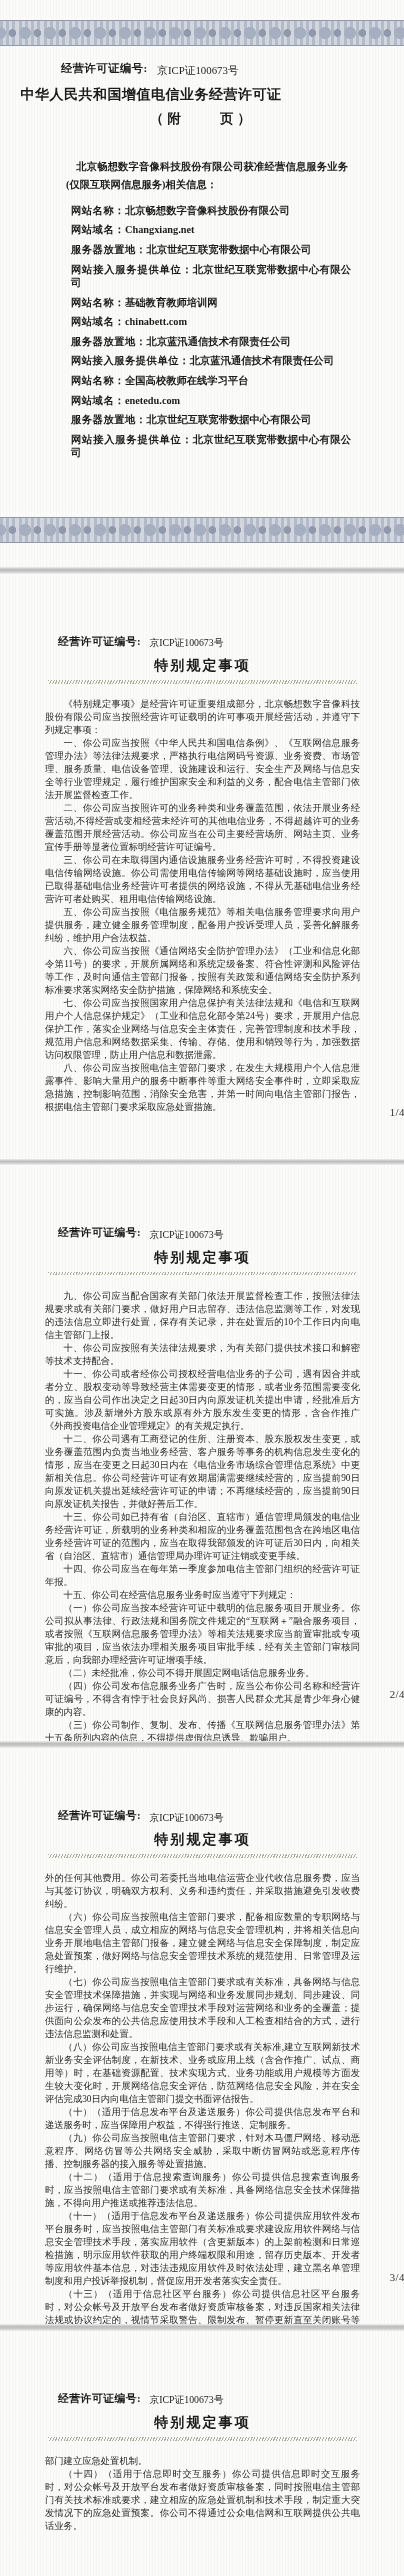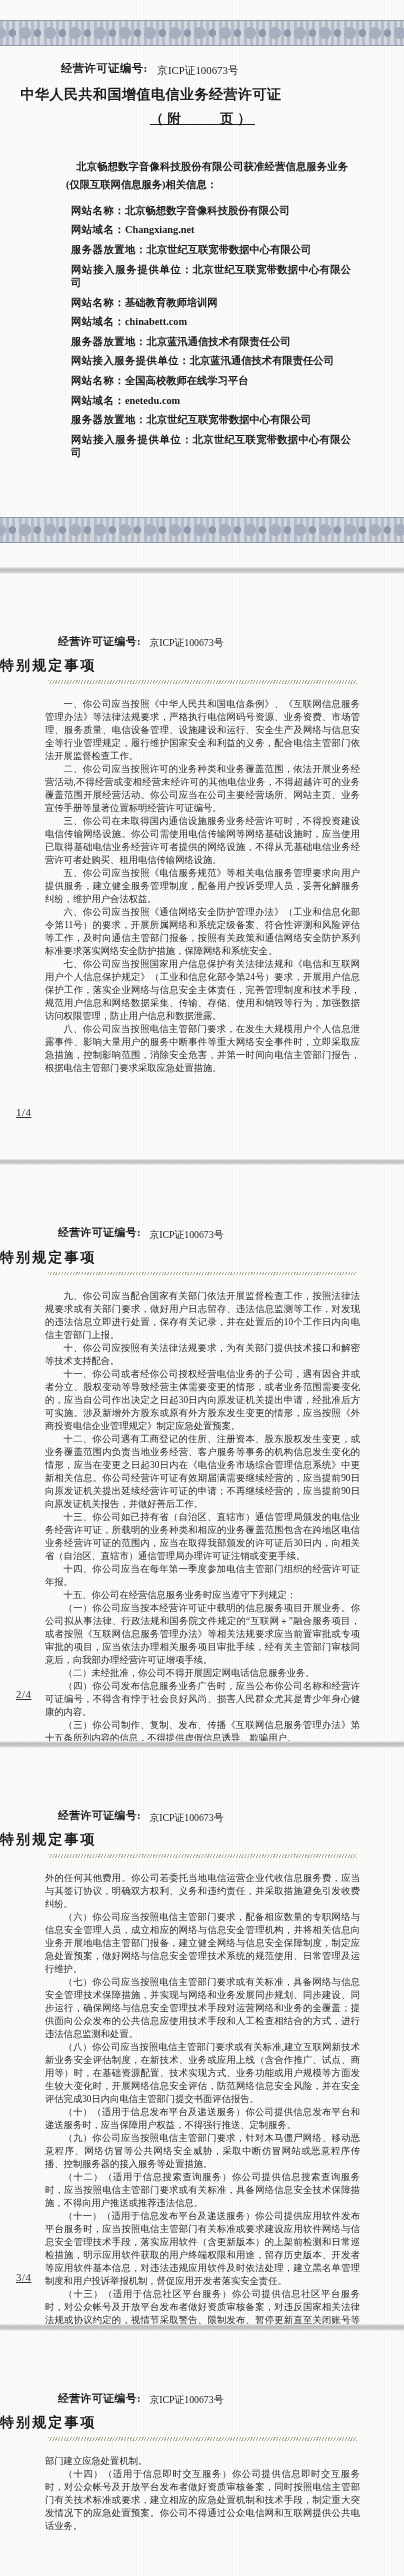--- a/index.html
+++ b/index.html
@@ -41,58 +41,58 @@
   .hlabel{font-size:11.3px;font-weight:700;letter-spacing:0.5px;}
   .hno{font-size:10.8px;margin-left:7.2px;position:relative;top:2.1px;}
   .cert-title{
     margin:10.3px 20.6px 0;
     text-align:left;
     font-size:14px;font-weight:700;letter-spacing:0.5px;
   }
   .cert-subtitle{
     margin:6.2px 0 0;
     text-align:center;
-    font-size:13.4px;font-weight:700;letter-spacing:4.1px;text-decoration:underline;
+    font-size:13.4px;font-weight:700;letter-spacing:4.1px;
   }
   .cert-intro{
     margin:30px 57px 9.3px 66px;
     text-indent:1em;
     font-size:10.3px;line-height:18px;font-weight:700;
     text-align:justify;
   }
   .entries{padding:0 54px 0 71px;}
   .entry{margin:0 0 6.2px;font-size:10.3px;line-height:13.4px;font-weight:700;text-align:justify;}
   .entry .elabel{letter-spacing:0.5px;}
 
   
   .special{padding-top:61px;box-sizing:border-box;}
   .sp-head{padding-left:58px;}
   .sp-head .hlabel{font-size:10.8px;}
   .sp-head .hno{font-size:9.8px;margin-left:6.2px;top:1.5px;}
   .sp-title{
     margin:8.2px 0 0;
-    text-align:left;
+    text-align:center;
     font-size:14px;font-weight:700;letter-spacing:2.1px;
   }
   .wavy{
     width:309px;height:3.6px;
     margin:5.2px auto 14.4px;
     background:repeating-linear-gradient(115deg,#9ba089 0 1px,rgba(0,0,0,0) 1px 2.6px);
     opacity:.85;
   }
   .sp-body{
     padding:0 45px;
     font-size:9.3px;line-height:13px;
     text-align:justify;color:#262626;
   }
   .sp-body p{margin:0;text-indent:2em;}
   .sp-body p.cont{text-indent:0;}
   .page-no{
     position:absolute;left:16px;right:0;bottom:41px;
-    text-align:left;font-size:10.8px;color:#2e2e2e;letter-spacing:0.5px;text-decoration:underline;
+    text-align:right;font-size:10.8px;color:#2e2e2e;letter-spacing:0.5px;
   }
 </style>
 </head>
 <body>
 
 <div class="canvas">
 
   <section class="page" style="height:567px">
     <div class="band top"></div>
     <div class="cert-head">
@@ -122,20 +122,21 @@
   <div class="divider"></div>
 
   <section class="page special" style="height:585px">
     <div class="sp-head">
       <span class="hlabel">经营许可证编号:</span>
       <span class="hno">京ICP证100673号</span>
     </div>
     <h2 class="sp-title">特别规定事项</h2>
     <div class="wavy"></div>
     <div class="sp-body">
+        <p class="">《特别规定事项》是经营许可证重要组成部分，北京畅想数字音像科技股份有限公司应当按照经营许可证载明的许可事项开展经营活动，并遵守下列规定事项：</p>
         <p class="">一、你公司应当按照《中华人民共和国电信条例》、《互联网信息服务管理办法》等法律法规要求，严格执行电信网码号资源、业务资费、市场管理、服务质量、电信设备管理、设施建设和运行、安全生产及网络与信息安全等行业管理规定，履行维护国家安全和利益的义务，配合电信主管部门依法开展监督检查工作。</p>
         <p class="">二、你公司应当按照许可的业务种类和业务覆盖范围，依法开展业务经营活动,不得经营或变相经营未经许可的其他电信业务，不得超越许可的业务覆盖范围开展经营活动。你公司应当在公司主要经营场所、网站主页、业务宣传手册等显著位置标明经营许可证编号。</p>
         <p class="">三、你公司在未取得国内通信设施服务业务经营许可时，不得投资建设电信传输网络设施。你公司需使用电信传输网等网络基础设施时，应当使用已取得基础电信业务经营许可者提供的网络设施，不得从无基础电信业务经营许可者处购买、租用电信传输网络设施。</p>
         <p class="">五、你公司应当按照《电信服务规范》等相关电信服务管理要求向用户提供服务，建立健全服务管理制度，配备用户投诉受理人员，妥善化解服务纠纷，维护用户合法权益。</p>
         <p class="">六、你公司应当按照《通信网络安全防护管理办法》（工业和信息化部令第11号）的要求，开展所属网络和系统定级备案、符合性评测和风险评估等工作，及时向通信主管部门报备，按照有关政策和通信网络安全防护系列标准要求落实网络安全防护措施，保障网络和系统安全。</p>
         <p class="">七、你公司应当按照国家用户信息保护有关法律法规和《电信和互联网用户个人信息保护规定》（工业和信息化部令第24号）要求，开展用户信息保护工作，落实企业网络与信息安全主体责任，完善管理制度和技术手段，规范用户信息和网络数据采集、传输、存储、使用和销毁等行为，加强数据访问权限管理，防止用户信息和数据泄露。</p>
         <p class="">八、你公司应当按照电信主管部门要求，在发生大规模用户个人信息泄露事件、影响大量用户的服务中断事件等重大网络安全事件时，立即采取应急措施，控制影响范围，消除安全危害，并第一时间向电信主管部门报告，根据电信主管部门要求采取应急处置措施。</p>
       </div>
     <div class="page-no">1/4</div>
   </section>
@@ -145,21 +146,21 @@
   <section class="page special" style="height:576px">
     <div class="sp-head">
       <span class="hlabel">经营许可证编号:</span>
       <span class="hno">京ICP证100673号</span>
     </div>
     <h2 class="sp-title">特别规定事项</h2>
     <div class="wavy"></div>
     <div class="sp-body">
         <p class="">九、你公司应当配合国家有关部门依法开展监督检查工作，按照法律法规要求或有关部门要求，做好用户日志留存、违法信息监测等工作，对发现的违法信息立即进行处置，保存有关记录，并在处置后的10个工作日内向电信主管部门上报。</p>
         <p class="">十、你公司应按照有关法律法规要求，为有关部门提供技术接口和解密等技术支持配合。</p>
-        <p class="">十一、你公司或者经你公司授权经营电信业务的子公司，遇有因合并或者分立、股权变动等导致经营主体需要变更的情形，或者业务范围需要变化的，应当自公司作出决定之日起30日内向原发证机关提出申请，经批准后方可实施。涉及新增外方股东或原有外方股东发生变更的情形，应当按照《外商投资电信企业管理规定》制定应急处置预案。</p>
+        <p class="">十一、你公司或者经你公司授权经营电信业务的子公司，遇有因合并或者分立、股权变动等导致经营主体需要变更的情形，或者业务范围需要变化的，应当自公司作出决定之日起30日内向原发证机关提出申请，经批准后方可实施。涉及新增外方股东或原有外方股东发生变更的情形，含合作推广《外商投资电信企业管理规定》的有关规定执行。</p>
         <p class="">十二、你公司遇有工商登记的住所、注册资本、股东股权发生变更，或业务覆盖范围内负责当地业务经营、客户服务等事务的机构信息发生变化的情形，应当在变更之日起30日内在《电信业务市场综合管理信息系统》中更新相关信息。你公司经营许可证有效期届满需要继续经营的，应当提前90日向原发证机关提出延续经营许可证的申请；不再继续经营的，应当提前90日向原发证机关报告，并做好善后工作。</p>
         <p class="">十三、你公司如已持有省（自治区、直辖市）通信管理局颁发的电信业务经营许可证，所载明的业务种类和相应的业务覆盖范围包含在跨地区电信业务经营许可证的范围内，应当在取得我部颁发的许可证后30日内，向相关省（自治区、直辖市）通信管理局办理许可证注销或变更手续。</p>
         <p class="">十四、你公司应当在每年第一季度参加电信主管部门组织的经营许可证年报。</p>
         <p class="">十五、你公司在经营信息服务业务时应当遵守下列规定：</p>
         <p class="">（一）你公司应当按本经营许可证中载明的信息服务项目开展业务。你公司拟从事法律、行政法规和国务院文件规定的“互联网＋”融合服务项目，或者按照《互联网信息服务管理办法》等相关法规要求应当前置审批或专项审批的项目，应当依法办理相关服务项目审批手续，经有关主管部门审核同意后，向我部办理经营许可证增项手续。</p>
         <p class="">（二）未经批准，你公司不得开展固定网电话信息服务业务。</p>
         <p class="">（四）你公司发布信息服务业务广告时，应当公布你公司名称和经营许可证编号，不得含有悖于社会良好风尚、损害人民群众尤其是青少年身心健康的内容。</p>
         <p class="">（三）你公司制作、复制、发布、传播《互联网信息服务管理办法》第十五条所列内容的信息，不得提供虚假信息诱导、欺骗用户。</p>
       </div>
     <div class="page-no">2/4</div>

